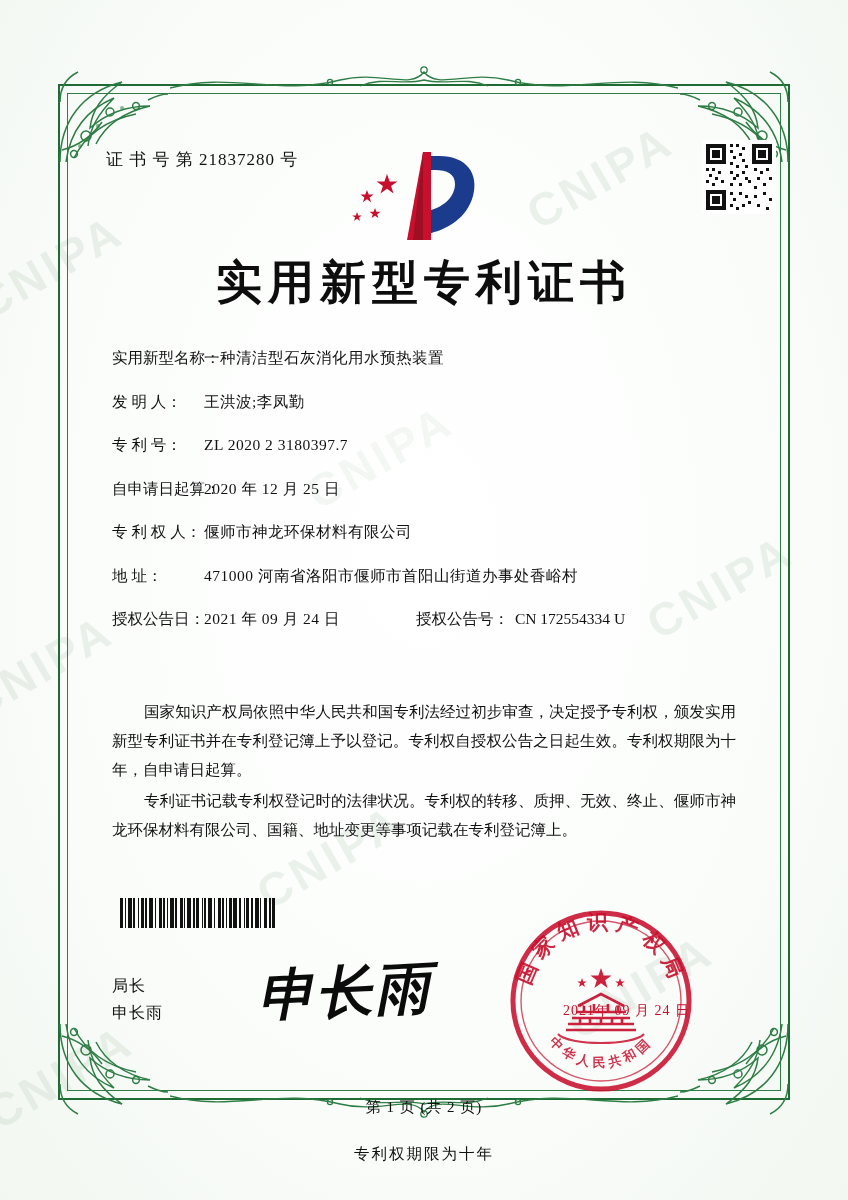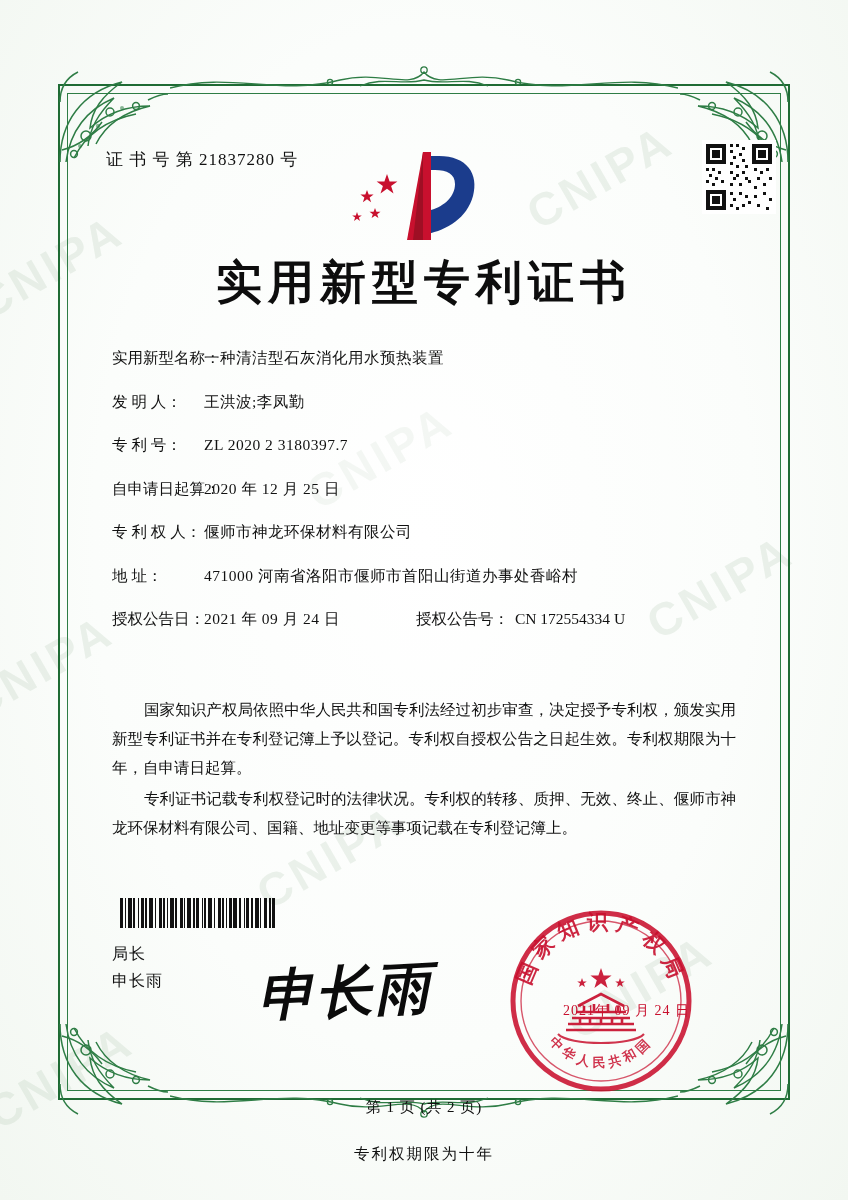--- a/index.html
+++ b/index.html
@@ -100,32 +100,32 @@
   .val{flex:1;letter-spacing:0.5px;}
   .row.two .val{flex:0 0 auto;}
   .row.two .lab2{margin-left:76px;width:auto;flex:0 0 auto;white-space:nowrap;}
   .row.two .val2{margin-left:6px;}
 
   
   .paras{
     position:absolute;left:112px;top:697px;width:640px;
     font-size:15.5px;color:#111;line-height:29px;text-align:justify;
   }
-  .paras p{margin:0 16px 2px 0;text-indent:32px;font-family:Liberation Mono, monospace;}
+  .paras p{margin:0 16px 2px 0;text-indent:32px;}
 
   
   .barcode{
     position:absolute;left:120px;top:898px;width:228px;height:30px;
     display:flex;align-items:stretch;
   }
   .barcode i{display:block;background:#111;height:100%;}
 
   
   .sig-label{
-    position:absolute;left:112px;top:940px;
+    position:absolute;left:112px;top:972px;
     font-size:16px;color:#111;line-height:27px;letter-spacing:1px;
   }
   .sig-script{
     position:absolute;left:258px;top:955px;
     font-size:56px;color:#0b0b0b;
     font-family:"DejaVu Serif",serif;
     font-style:italic;font-weight:bold;
     letter-spacing:2px;
     transform:rotate(-3deg);
   }

